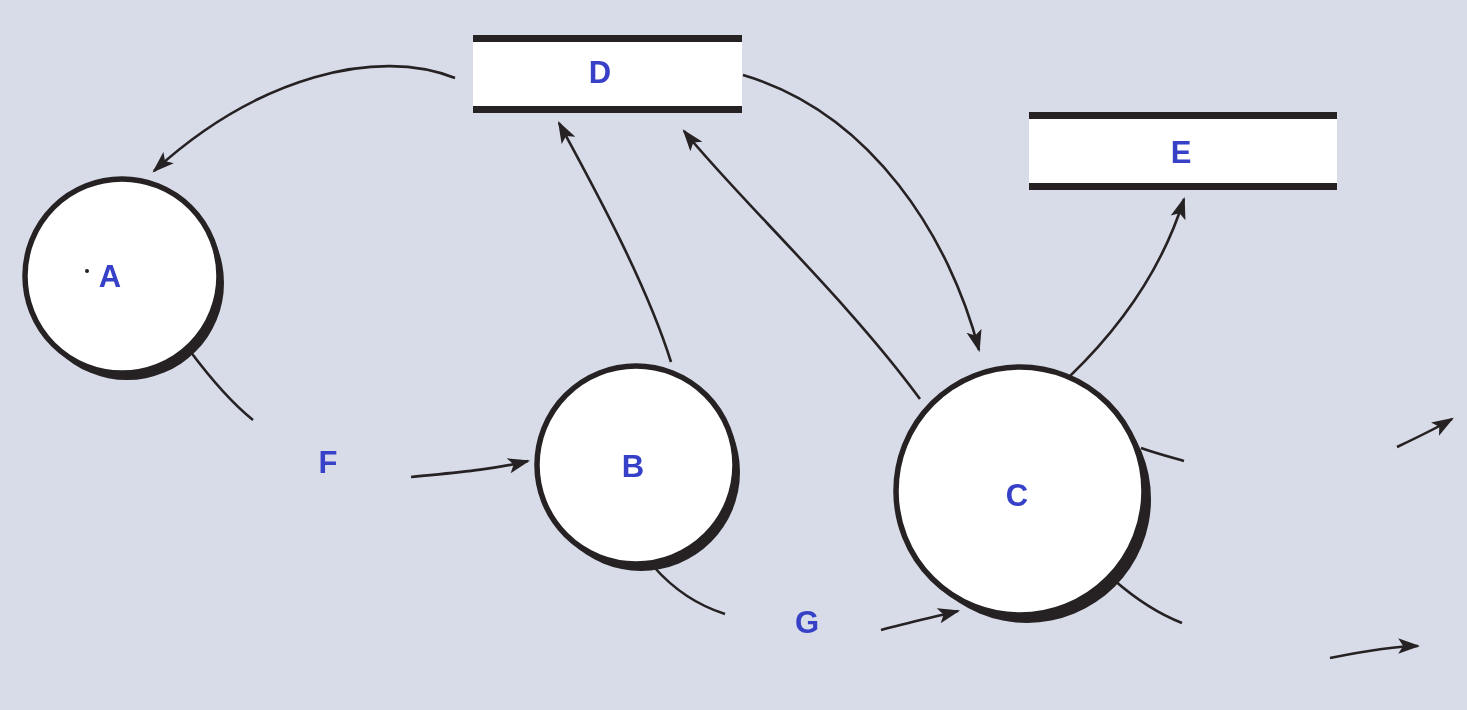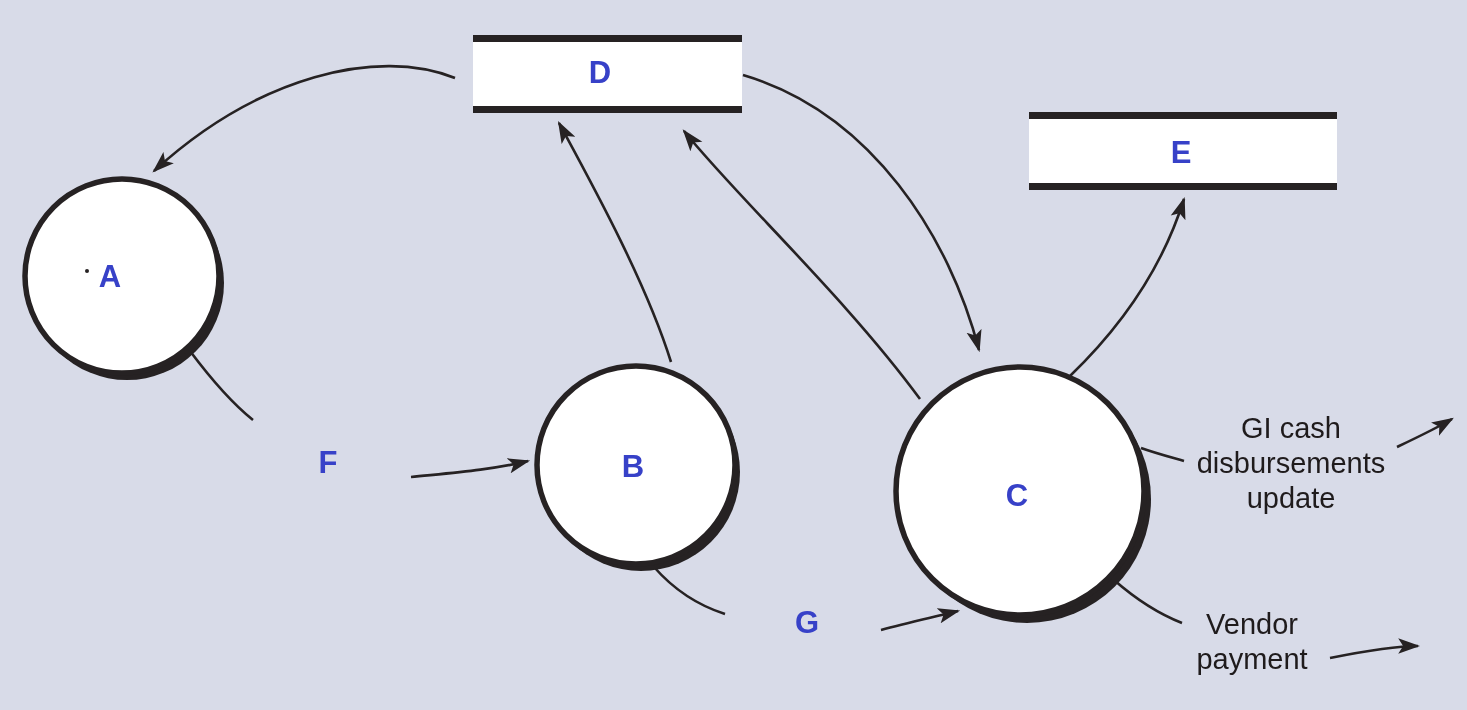--- a/index.html
+++ b/index.html
@@ -101,16 +101,14 @@
 
   <div class="node-label" style="left:110px;top:276px;">A</div>
   <div class="node-label" style="left:633px;top:466px;">B</div>
   <div class="node-label" style="left:1017px;top:495px;">C</div>
   <div class="node-label" style="left:600px;top:72px;">D</div>
   <div class="node-label" style="left:1181px;top:152px;">E</div>
 
   <div class="node-label" style="left:328px;top:462px;">F</div>
   <div class="node-label" style="left:807px;top:622px;">G</div>
 
-  <div class="annotation gl" style="left:1291px;top:411px;">GI cash disbursements update</div>
-  <div class="annotation vendor" style="left:1252px;top:607px;">Vendor payment</div>
 
 </div>
 
 </body></html>

